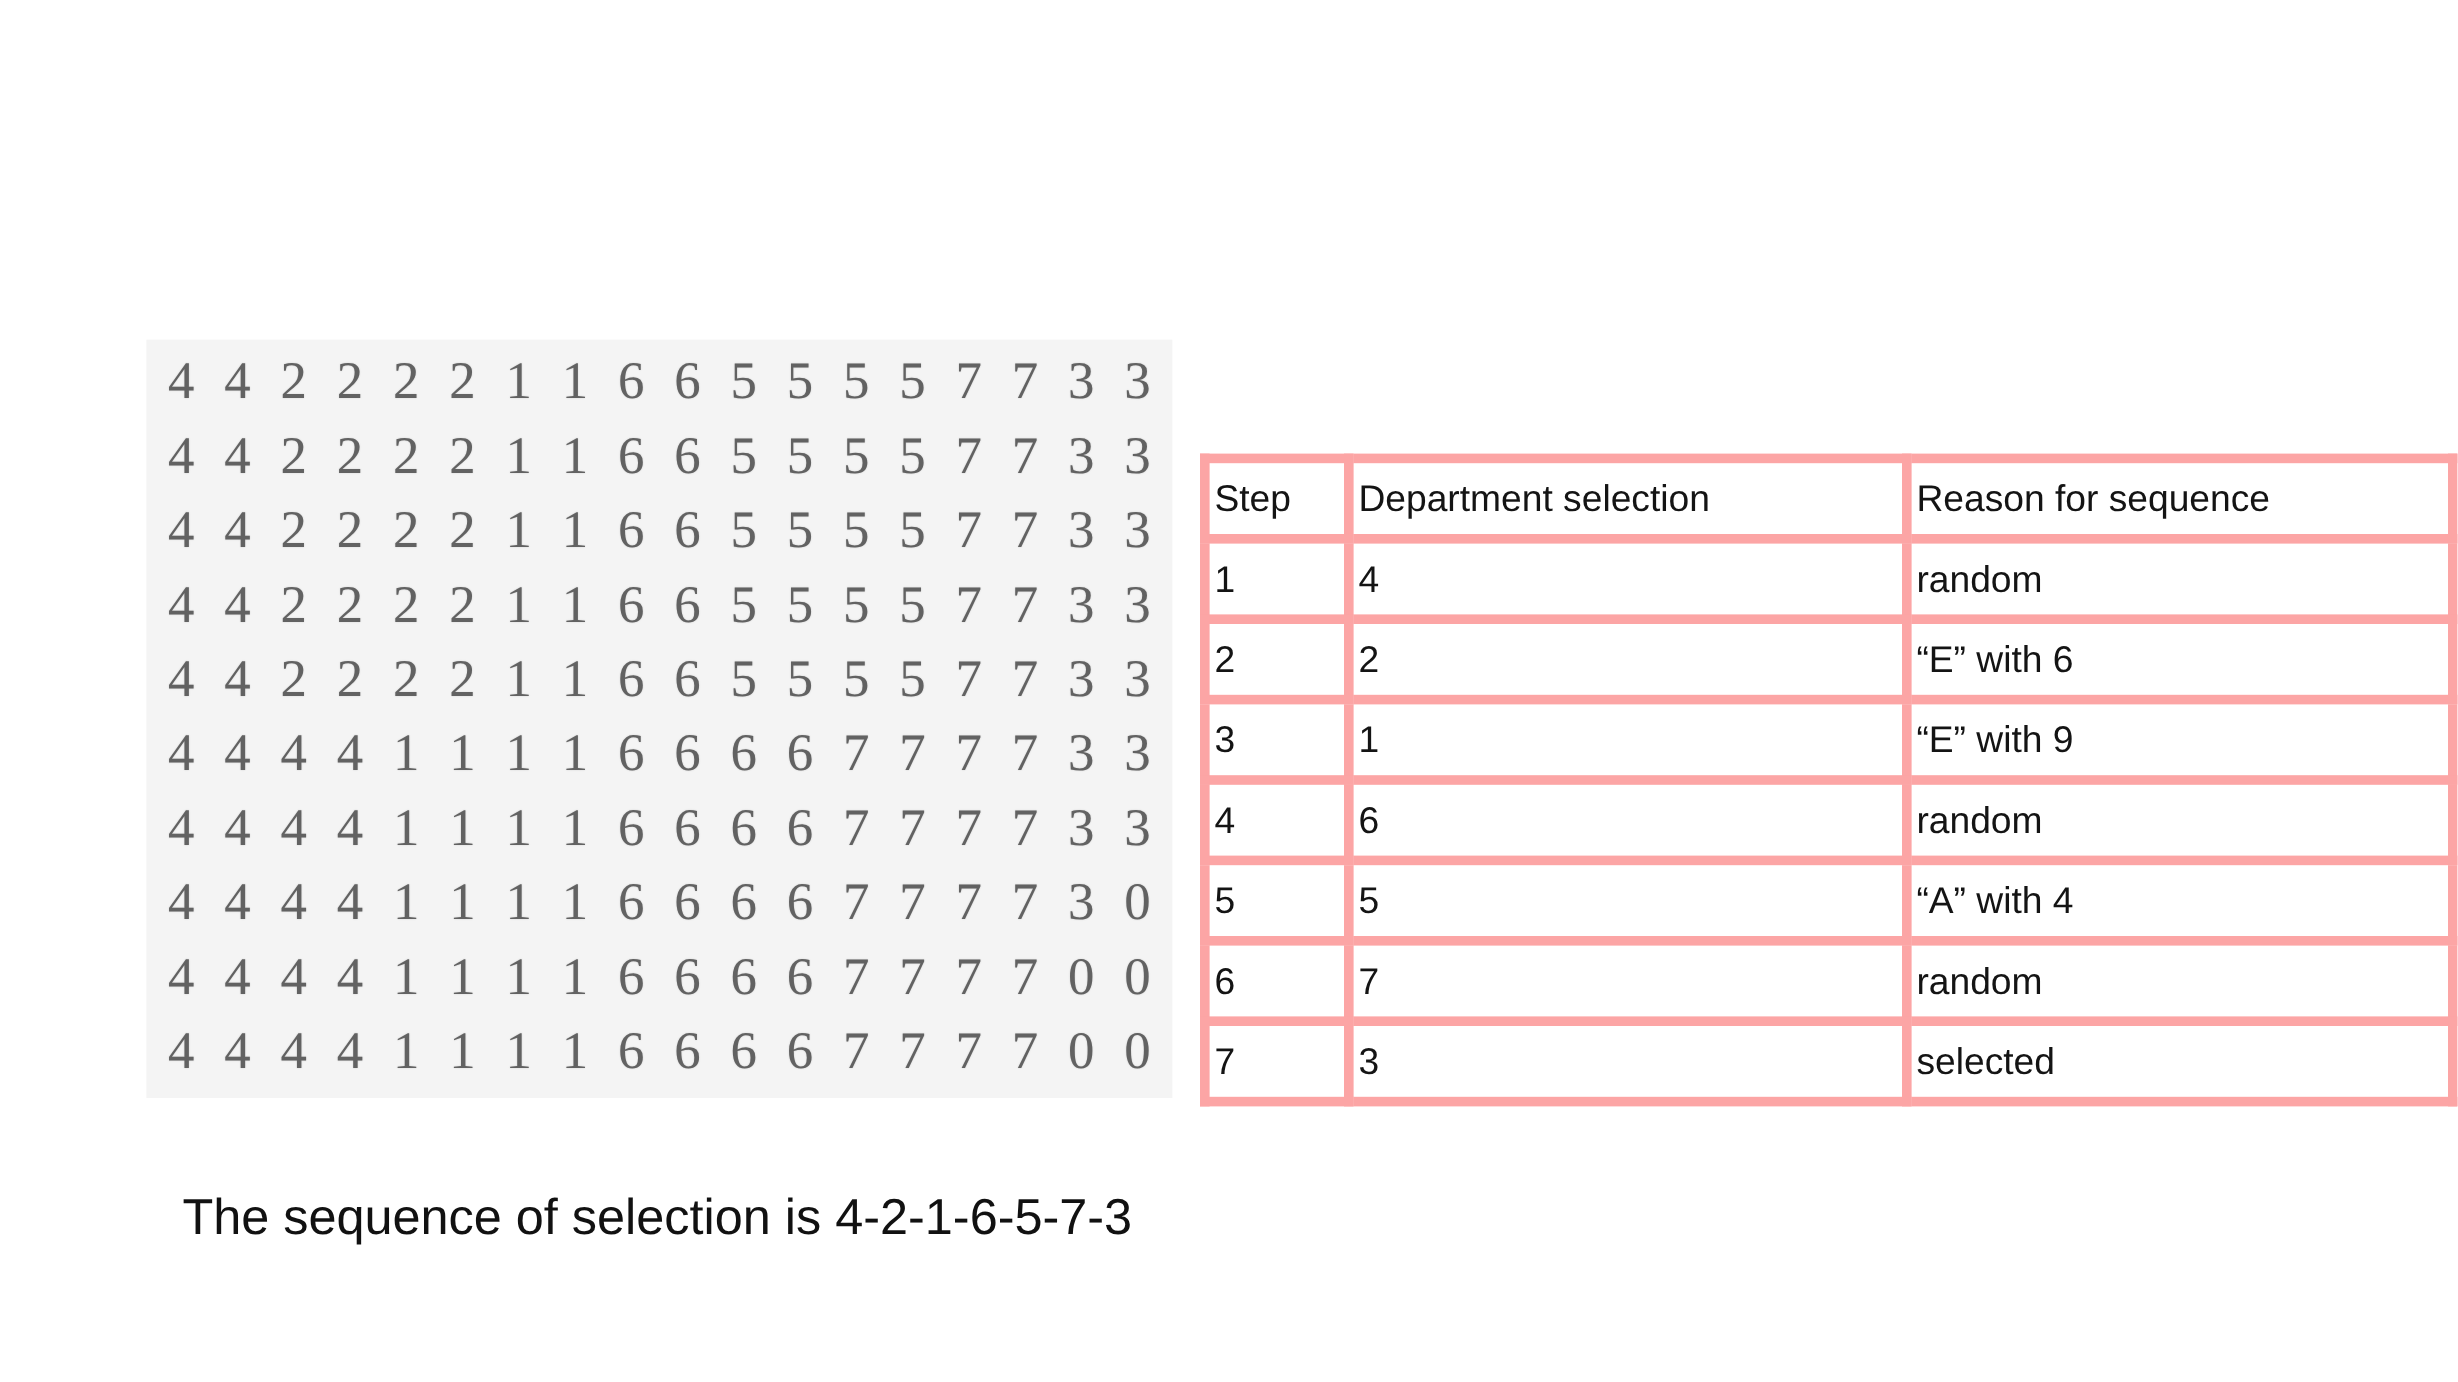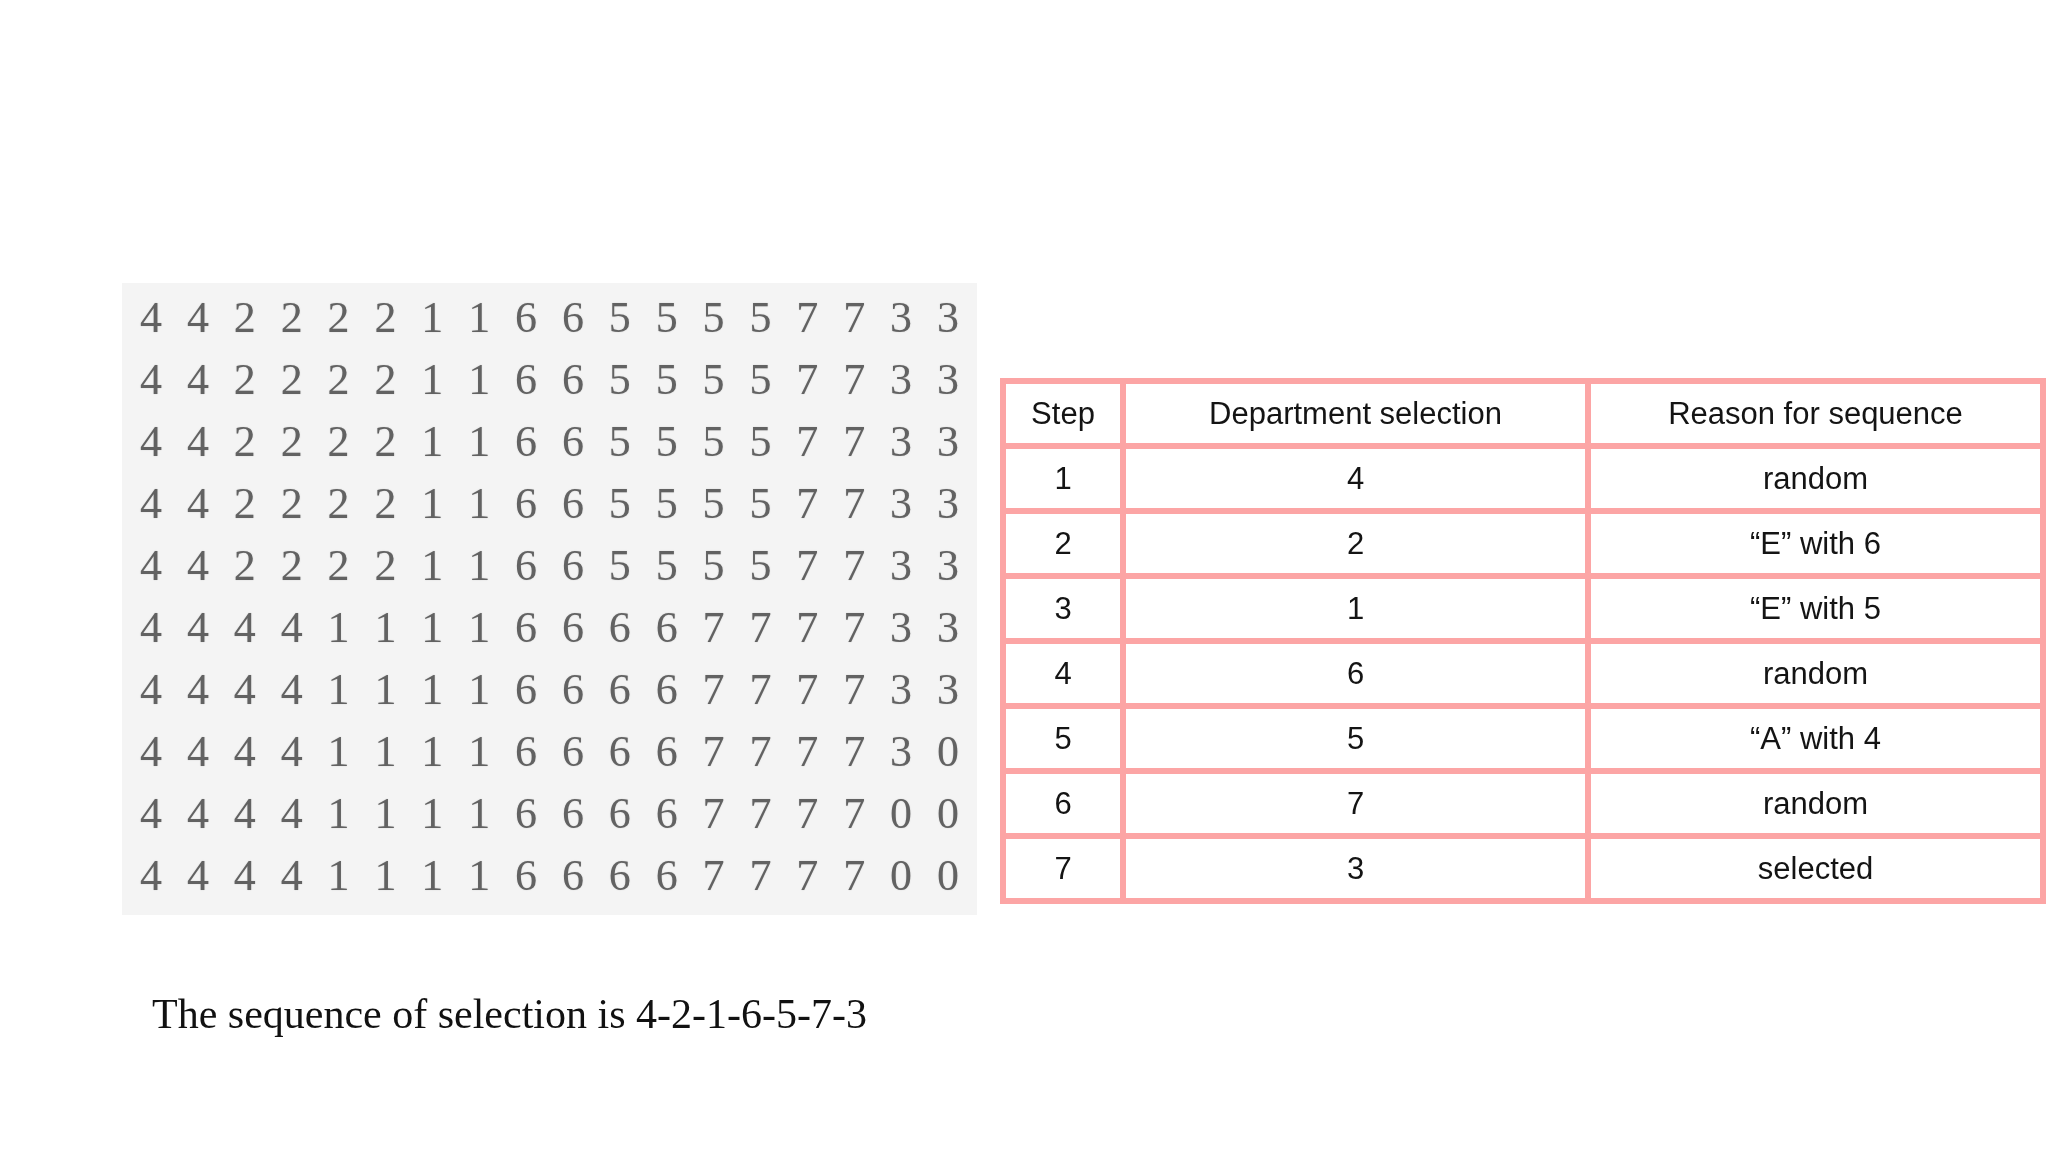--- a/index.html
+++ b/index.html
@@ -41,46 +41,46 @@
     color: #3a3a3a;
     opacity: .78;
     text-shadow: 0 0 1.2px rgba(120,120,120,.55);
   }
 
   
   #grid-caption {
     position: absolute;
     left: 152px;
     top: 990px;
-    font-family: Liberation Serif, serif;
+    font-family: Liberation Sans, sans-serif;
     font-size: 42px;
     color: #111111;
     white-space: nowrap;
   }
 
   
   #selection-table-wrap {
     position: absolute;
     left: 1000px;
     top: 378px;
     width: 1045px;
   }
   table.sel-table {
     border-collapse: collapse;
     width: 1040px;
     table-layout: fixed;
   }
   table.sel-table th,
   table.sel-table td {
-    border: 6px solid #fca5a5;
+    border: 8px solid #fca5a5;
     font-family: "Liberation Sans", sans-serif;
     font-size: 31px;
     font-weight: normal;
     color: #141414;
-    text-align: center;
+    text-align: left;
     height: 59px;
     padding: 0 4px;
     background: #ffffff;
     white-space: nowrap;
     margin-left: 32px;
   }
   table.sel-table col.c-step     { width: 120px; }
   table.sel-table col.c-dept     { width: 465px; }
   table.sel-table col.c-reason   { width: 455px; }
   table.sel-table thead th { font-size: 31px; }
@@ -314,21 +314,21 @@
           <td>random</td>
         </tr>
         <tr>
           <td>2</td>
           <td>2</td>
           <td>“E” with 6</td>
         </tr>
         <tr>
           <td>3</td>
           <td>1</td>
-          <td>“E” with 5</td>
+          <td>“E” with 9</td>
         </tr>
         <tr>
           <td>4</td>
           <td>6</td>
           <td>random</td>
         </tr>
         <tr>
           <td>5</td>
           <td>5</td>
           <td>“A” with 4</td>

